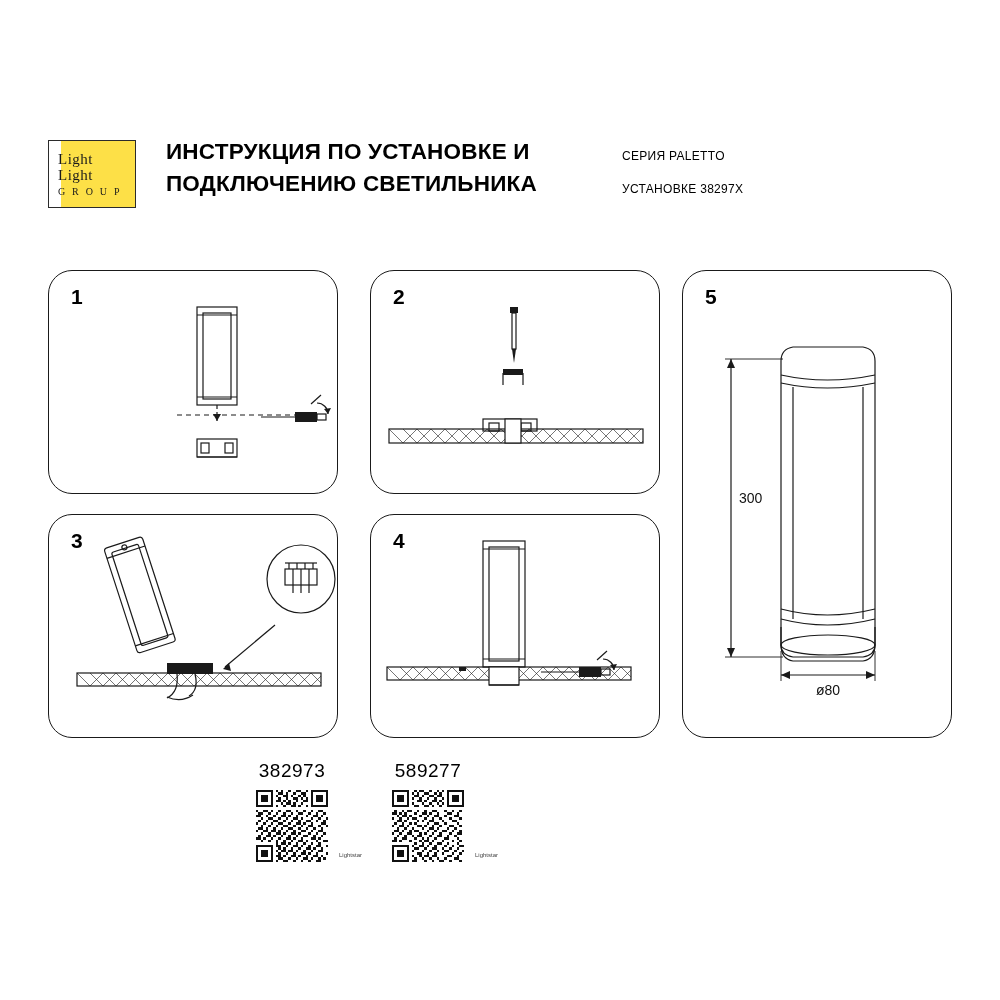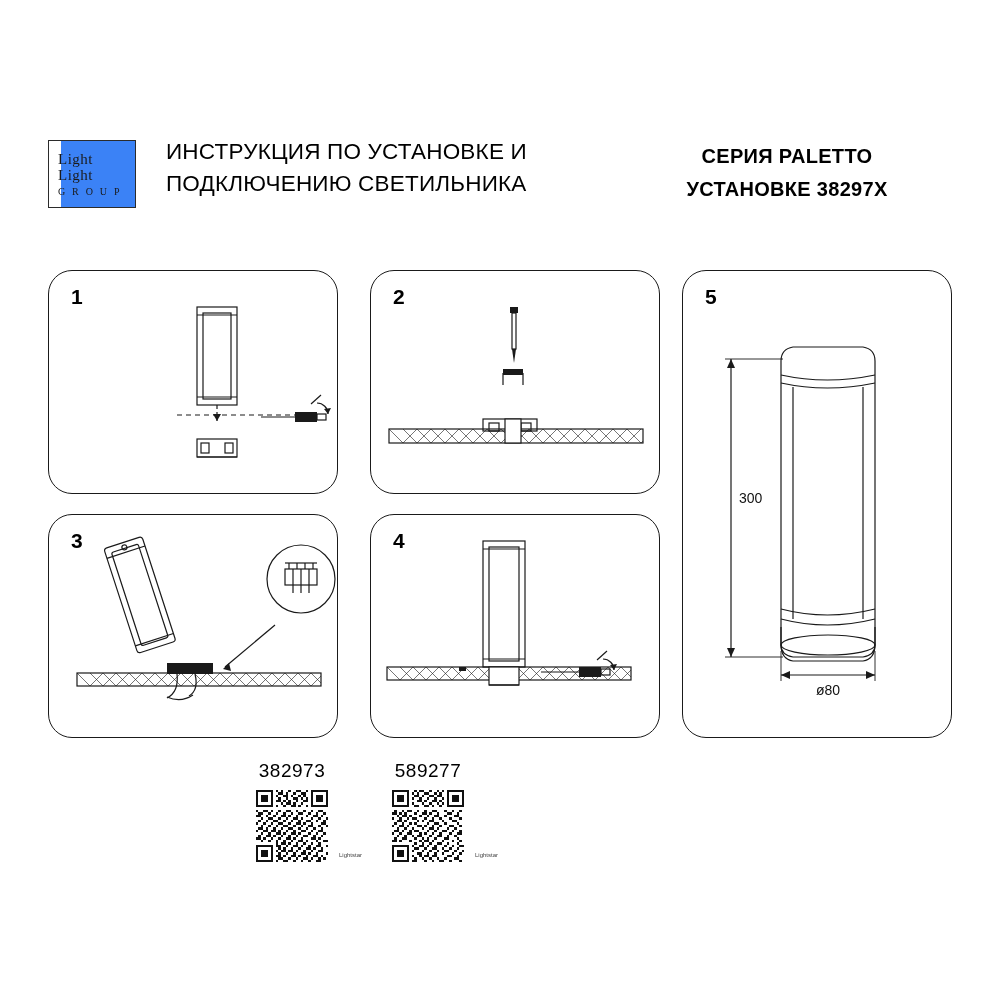--- a/index.html
+++ b/index.html
@@ -30,21 +30,21 @@
     width: 904px;
     height: 90px;
   }
   .logo {
     position: absolute;
     left: 0;
     top: 4px;
     width: 88px;
     height: 68px;
     border: 1.5px solid #2b2b2b;
-    background: #3b82f6;
+    background: #fde047;
     box-sizing: border-box;
   }
   .logo-inner {
     position: absolute;
     left: 5px;
     top: 5px;
     right: 5px;
     bottom: 5px;
     border: 0;
     display: flex;
@@ -76,32 +76,32 @@
     height: 100%;
     background: #ffffff;
   }
 
   .title {
     position: absolute;
     left: 118px;
     top: 0px;
     width: 430px;
     font-size: 22.5px;
-    font-weight: normal;
+    font-weight: bold;
     line-height: 32px;
     letter-spacing: 0.2px;
   }
   .series {
     position: absolute;
     right: 0px;
     top: 4px;
     width: 330px;
-    text-align: center;
-    font-size: 20px;
-    font-weight: bold;
+    text-align: left;
+    font-size: 12px;
+    font-weight: normal;
     line-height: 33px;
     letter-spacing: 0.3px;
   }
 
   
   .panel {
     position: absolute;
     border: 1.5px solid #1a1a1a;
     border-radius: 24px;
     background: #ffffff;

